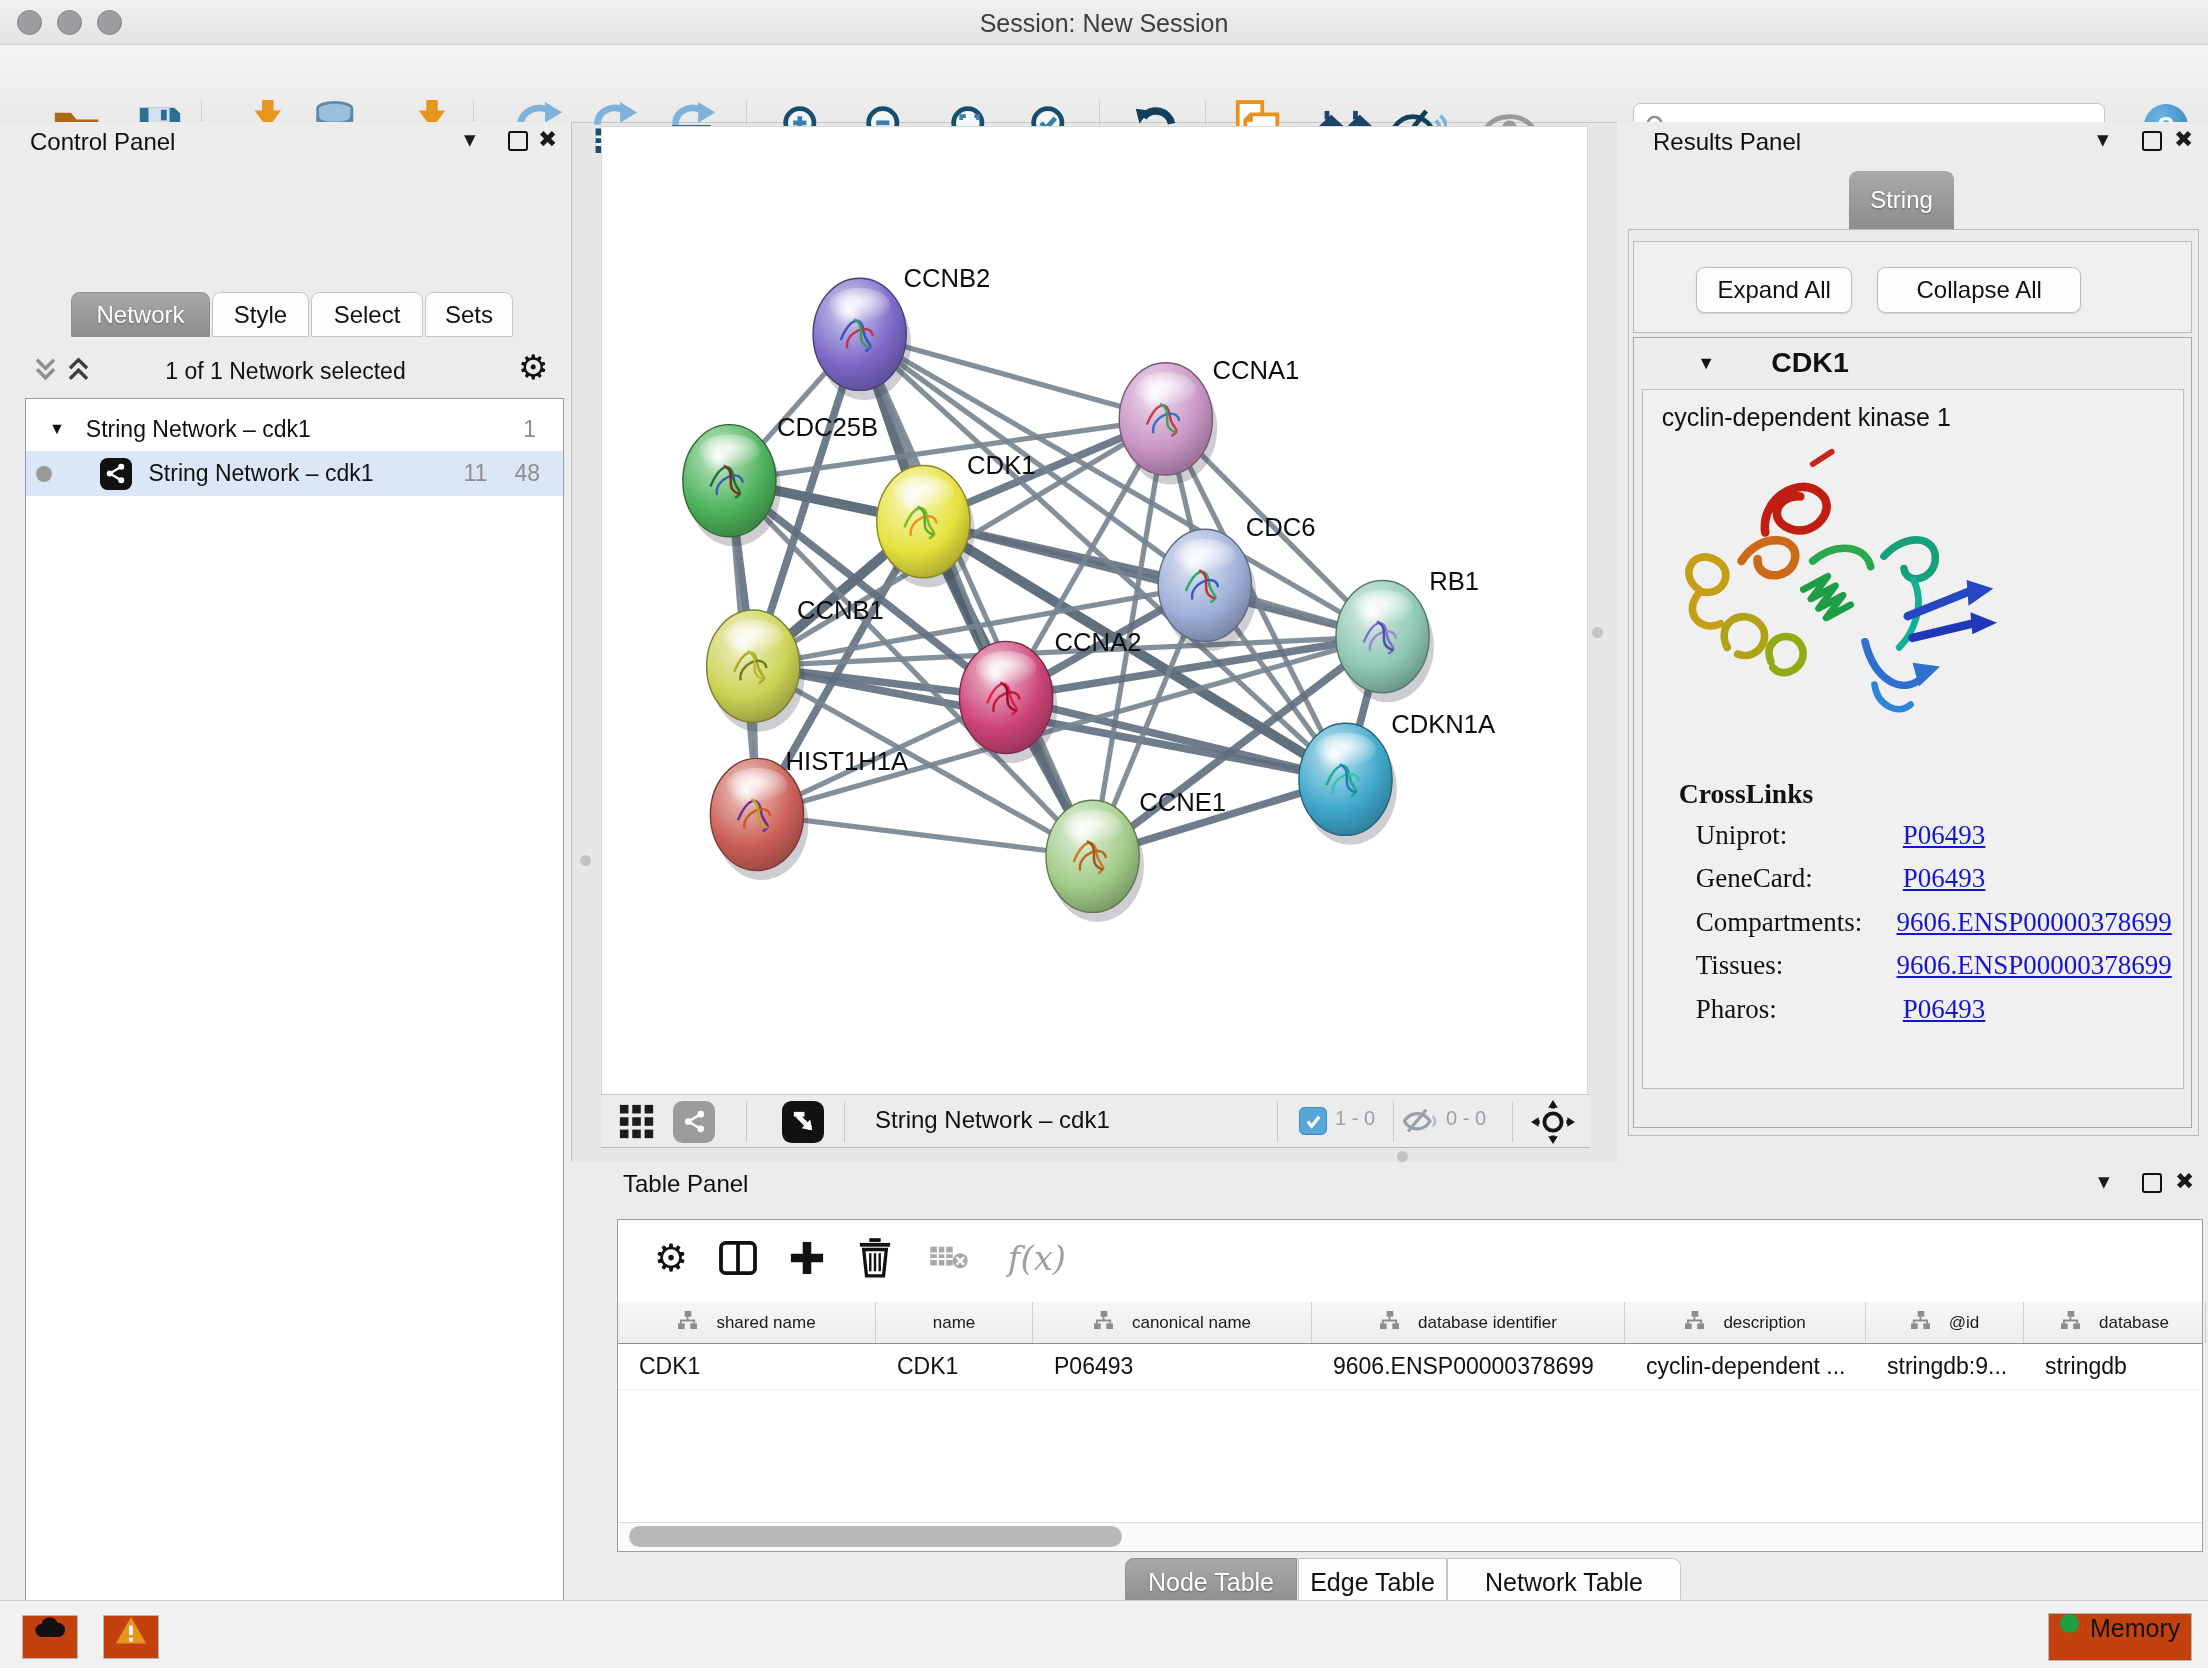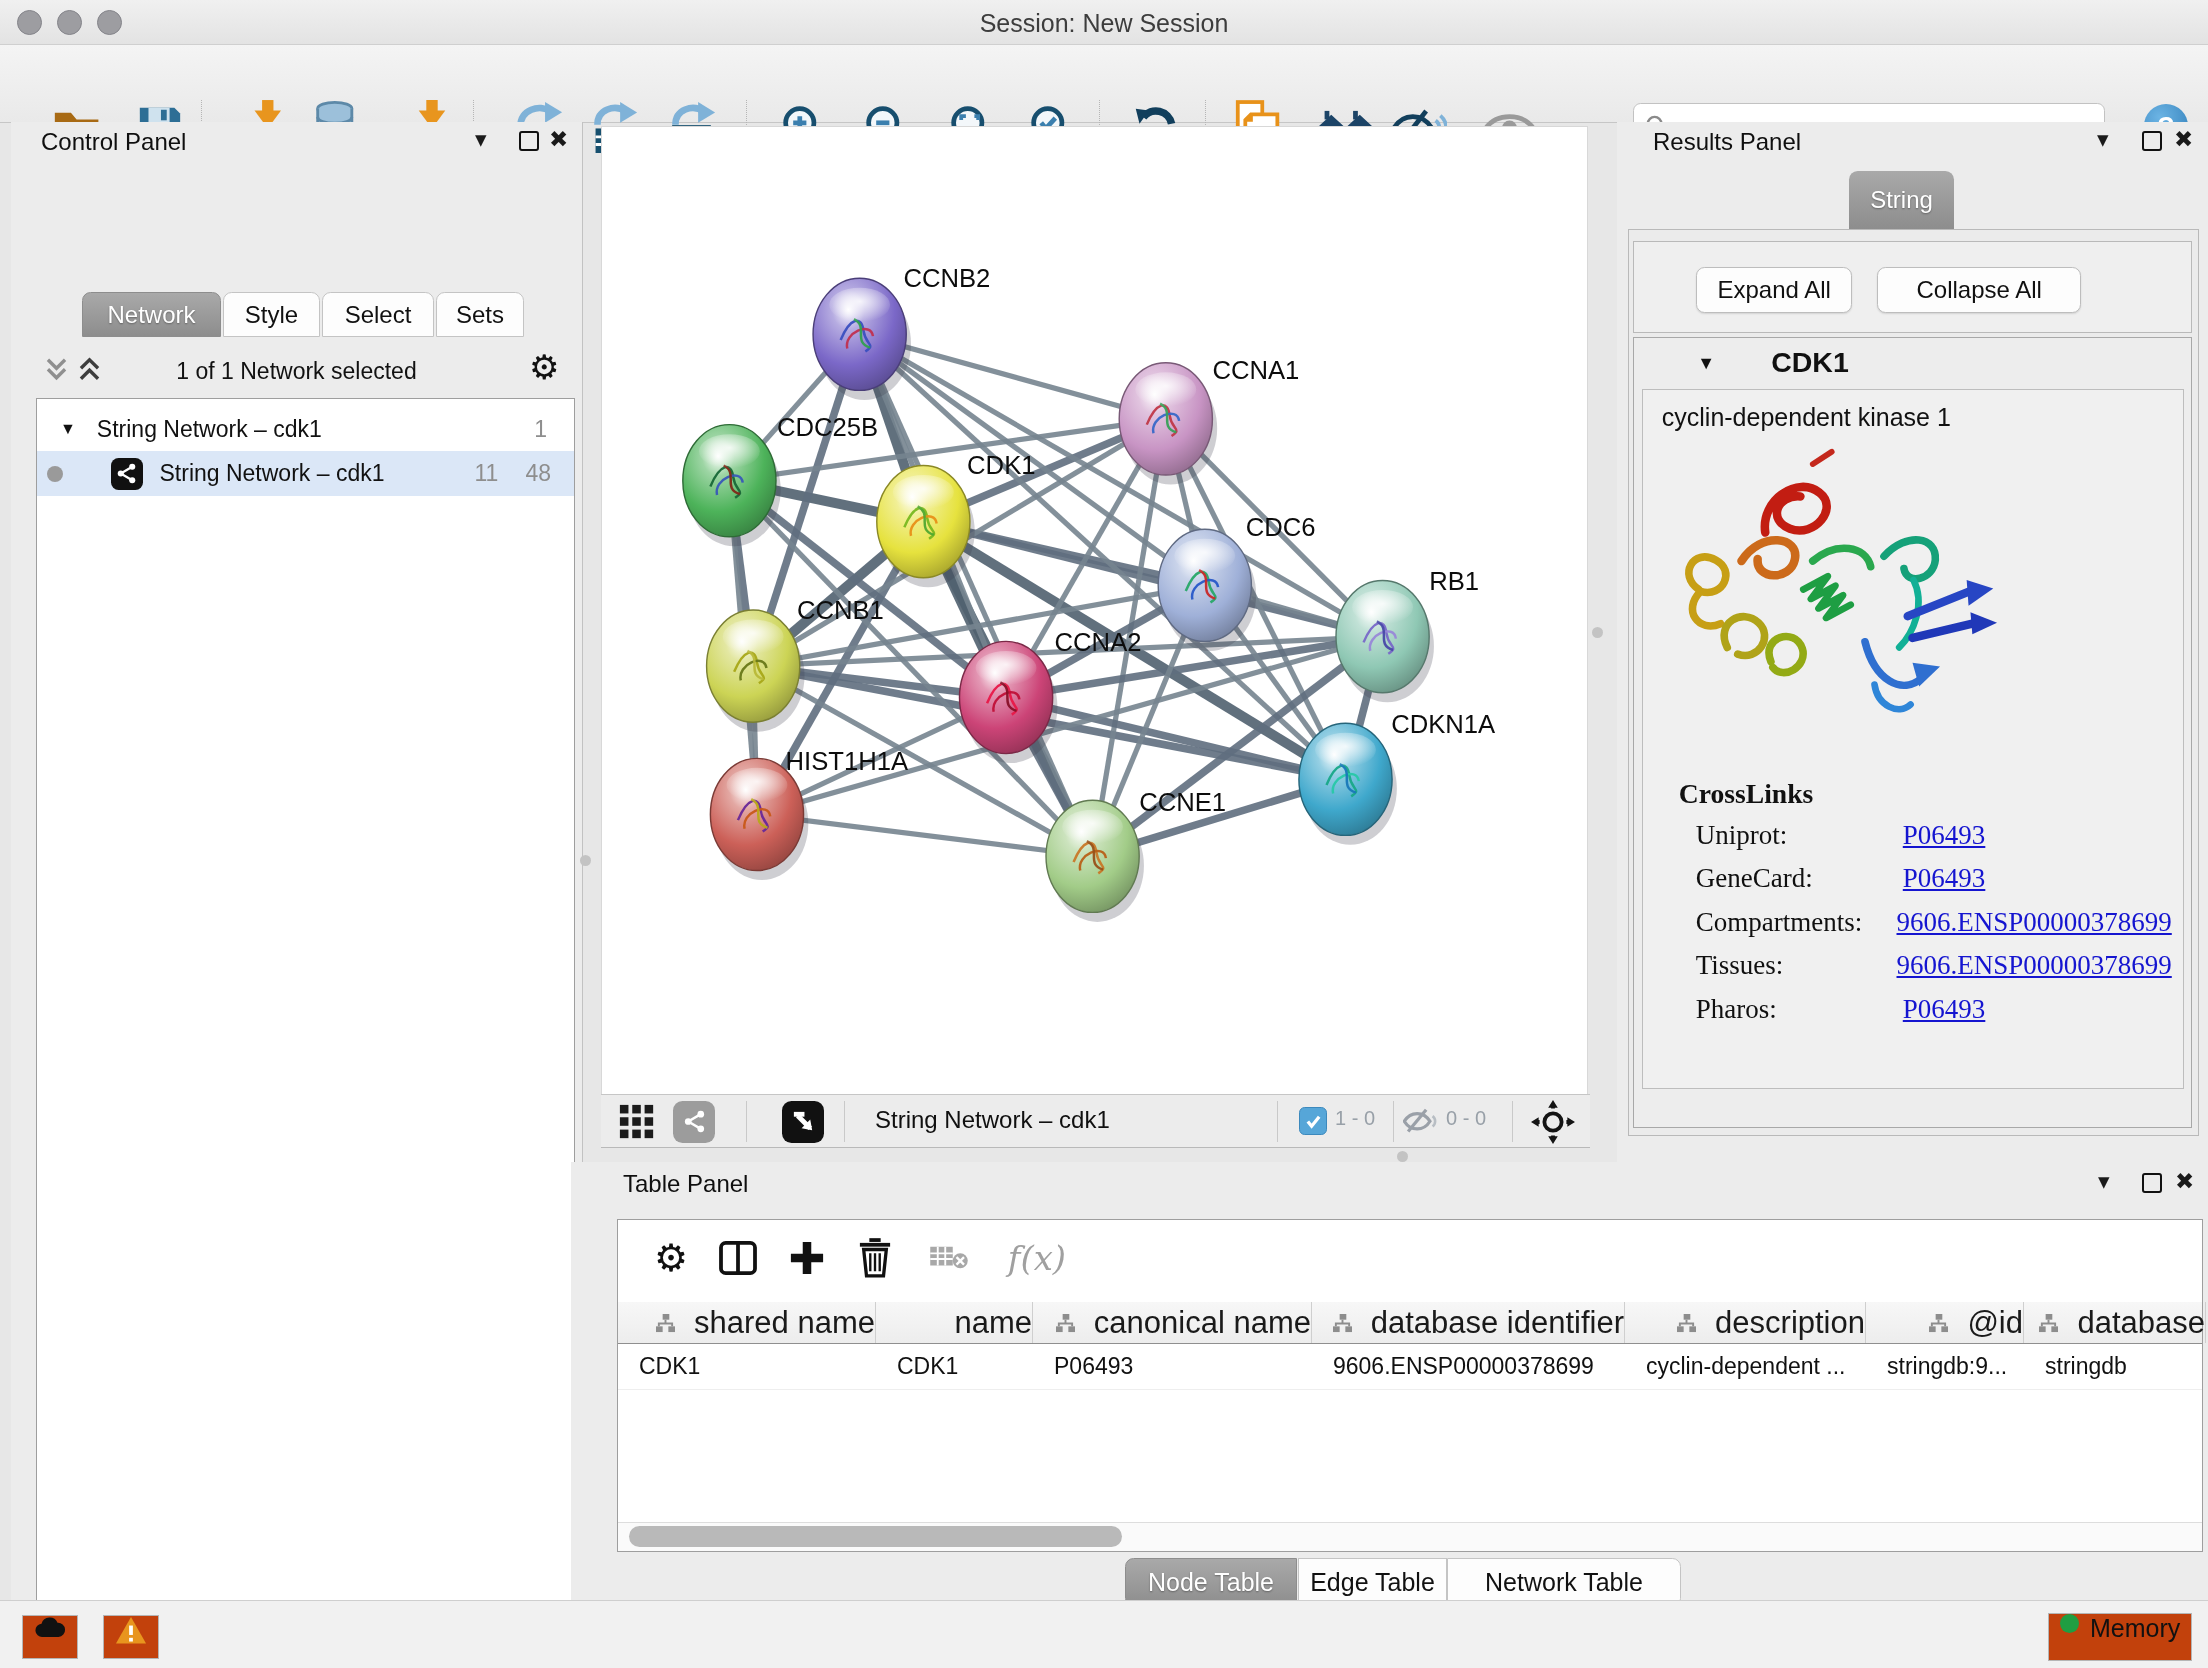--- a/index.html
+++ b/index.html
@@ -21,21 +21,21 @@
              border:1px solid #c2c2c2;border-radius:7.6px;display:flex;align-items:center;padding:0 11.4px;box-sizing:border-box}
   .searchbox input{border:none;outline:none;font-size:23px;flex:1;margin-left:9.5px;font-family:"Liberation Sans",sans-serif;background:transparent}
   .helpbtn{position:absolute;left:2144px;top:59px;width:44px;height:44px;border-radius:50%;
            background:radial-gradient(circle at 35% 30%,#6cb4e4,#2e7cb8);color:#fff;font-weight:bold;
            font-size:28.5px;display:flex;align-items:center;justify-content:center}
   
   .panel-title{font-size:24px;color:#0f0f0f}
   .winctl{font-size:23px;color:#1a1a1a;line-height:1}
   .floatsq{width:16px;height:16px;border:2.9px solid #111;border-radius:2.9px}
   
-  .cpanel{left:11px;top:122px;width:571px;height:1478px;background:#ececec;border-right:1px solid #c2c2c2}
+  .cpanel{left:0;top:122px;width:571px;height:1478px;background:#ececec;border-right:1px solid #c2c2c2}
   .tab{position:absolute;top:170px;height:45px;box-sizing:border-box;border:1px solid #c4c4c4;
        background:#fdfdfd;border-radius:8.6px 8.6px 0 0;display:flex;align-items:center;justify-content:center;
        font-size:24px}
   .tab.sel{background:linear-gradient(#a9a9a9,#8d8d8d);color:#fff;border-color:#8d8d8d;text-shadow:0 1px 1.9px rgba(0,0,0,.35)}
   .treebox{position:absolute;left:25px;top:276px;width:539px;height:1301px;background:#fff;border:1.9px solid #9e9e9e;box-sizing:border-box}
   .trow{position:absolute;left:0;width:100%;height:45px;display:flex;align-items:center;font-size:23px}
   .count{color:#8e8e8e}
   .sharebox{width:32px;height:32px;border-radius:7.6px;background:#111;display:flex;align-items:center;justify-content:center}
   
   .netcanvas{left:601px;top:126px;width:985px;height:967px;background:#ffffff;border:1px solid #d8d8d8}
@@ -54,21 +54,21 @@
   .xrow{display:flex;font-size:27px;margin-bottom:12.4px}
   .xl{width:207px;color:#101010}
   .xv a,.xv{color:#1515d0;text-decoration:underline}
   
   .tpanel{left:571px;top:1162px;width:1638px;height:438px;background:#ececec}
   .tblbox{position:absolute;left:46px;top:57px;width:1586px;height:333px;background:#fff;
           border:1.9px solid #9e9e9e;box-sizing:border-box}
   .ttbtn{position:absolute;top:13.3px;width:49px;height:49px;display:flex;align-items:center;justify-content:center}
   .thead{position:absolute;left:0;top:82px;height:42px;width:100%;display:flex;background:linear-gradient(#f7f7f7,#ededed);
          border-bottom:1.9px solid #8f8f8f;box-sizing:border-box}
-  .thc{display:flex;align-items:center;justify-content:flex-end;gap:18px;font-size:31px;color:#1a1a1a;
+  .thc{display:flex;align-items:center;justify-content:center;gap:18px;font-size:17px;color:#1a1a1a;
        border-right:1px solid #cfcfcf;box-sizing:border-box;overflow:hidden;white-space:nowrap;flex:none}
   .trowdata{position:absolute;left:0;top:124px;height:45px;width:100%;display:flex;border-bottom:1px solid #eee}
   .tdc{display:flex;align-items:center;font-size:23px;padding-left:21px;box-sizing:border-box;
        overflow:hidden;white-space:nowrap;flex:none}
   .hscroll{position:absolute;left:0;bottom:0;height:28.5px;width:100%;background:#fafafa;border-top:1px solid #ddd}
   .hthumb{position:absolute;left:11.4px;top:3.8px;width:493px;height:21px;border-radius:10.5px;background:#b9b9b9}
   .btab{position:absolute;top:396px;height:49px;box-sizing:border-box;border:1px solid #c4c4c4;background:#fdfdfd;
         display:flex;align-items:center;justify-content:center;font-size:25px}
   .btab.sel{background:linear-gradient(#a9a9a9,#8d8d8d);color:#fff;border-color:#8d8d8d;text-shadow:0 1px 1.9px rgba(0,0,0,.35)}
   

